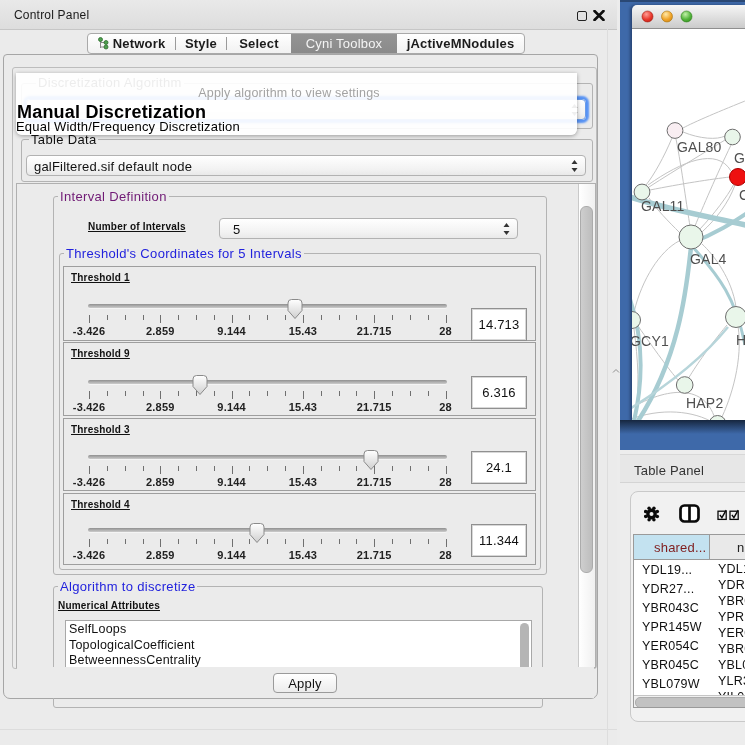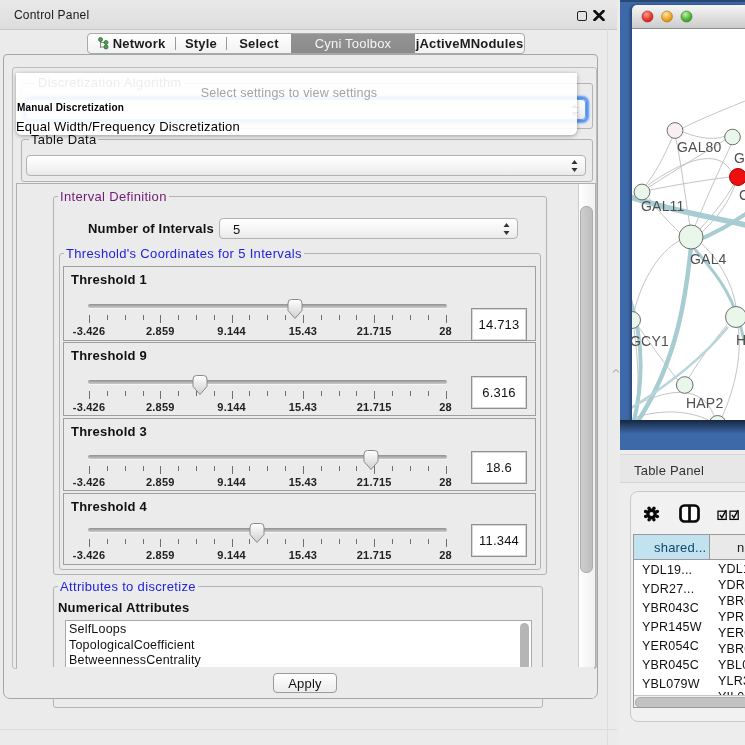--- a/index.html
+++ b/index.html
@@ -7,21 +7,21 @@
   .abs{position:absolute;}
   .grpbox{position:absolute;border:1px solid #b3b3b3;border-radius:3px;}
   .grptitle{position:absolute;background:#ebebeb;padding:0 2px;font-size:13px;line-height:13px;letter-spacing:0.33px;}
   .combo{position:absolute;background:linear-gradient(180deg,#ffffff,#f2f2f2 70%,#e9e9e9);
          border:1px solid #b2b2b2;border-radius:4px;font-size:13px;color:#111;}
   .combo .arr{position:absolute;right:7px;top:0;height:100%;display:flex;flex-direction:column;justify-content:center;color:#333;}
   .arr svg{display:block}
   .vbox{position:absolute;background:#fff;border:1px solid #909090;box-shadow:inset 0 0 0 1px #d8d8d8;
         font-size:13px;color:#111;display:flex;align-items:center;justify-content:center;}
   .tpanel{position:absolute;border:1px solid #9e9e9e;background:#ebebeb;}
-  .ttl{position:absolute;font-size:13px;font-weight:bold;color:#111;}
+  .ttl{position:absolute;font-size:10px;font-weight:bold;color:#111;text-decoration:underline;}
   .ticklbl{position:absolute;font-size:11px;font-weight:bold;color:#222;transform:translateX(-50%);}
   .track{position:absolute;height:4px;border-radius:2px;background:linear-gradient(180deg,#909090,#cccccc);box-shadow:0 1px 0 #f4f4f4;}
 </style></head>
 <body>
 
 <div class="abs" style="left:0;top:0;width:617px;height:745px;background:#ebebeb;">
 
   <div class="abs" style="left:0;top:0;width:617px;height:29px;background:linear-gradient(180deg,#e9e9e9,#dddddd);border-bottom:1px solid #c6c6c6;"></div>
   <div class="abs" style="left:14px;top:8px;font-size:12px;color:#1a1a1a;">Control Panel</div>
   <div class="abs" style="left:577px;top:11px;width:8px;height:8px;border:1.5px solid #222;border-radius:2px;"></div>
@@ -40,51 +40,52 @@
         <circle cx="2.5" cy="2.5" r="2" fill="#4ea04e" stroke="#2c6b2c" stroke-width="0.8"></circle>
         <circle cx="8" cy="5.5" r="2" fill="#4ea04e" stroke="#2c6b2c" stroke-width="0.8"></circle>
         <circle cx="8" cy="10" r="2" fill="#4ea04e" stroke="#2c6b2c" stroke-width="0.8"></circle>
       </svg>
       <span>Network</span>
       </div>
     <div style="width:1px;background:#9a9a9a;margin:3px 0;"></div>
     <div style="width:50px;display:flex;align-items:center;justify-content:center;">Style</div>
     <div style="width:1px;background:#9a9a9a;margin:3px 0;"></div>
     <div style="width:64px;display:flex;align-items:center;justify-content:center;">Select</div>
-    <div style="width:124px;display:flex;align-items:center;justify-content:center;background:linear-gradient(180deg,#949494,#8a8a8a);color:#f4f4f4;font-weight:normal;">Cyni Toolbox</div>
+    <div style="width:106px;display:flex;align-items:center;justify-content:center;background:linear-gradient(180deg,#949494,#8a8a8a);color:#f4f4f4;font-weight:normal;">Cyni Toolbox</div>
     <div style="flex:1;display:flex;align-items:center;justify-content:center;border-radius:0 4px 4px 0;">jActiveMNodules</div>
   </div>
 
   <div class="abs" style="left:12px;top:67px;width:583px;height:600px;border:1px solid #bdbdbd;border-radius:3px;"></div>
 
   <div class="grpbox" style="left:21px;top:83px;width:570px;height:44px;"></div>
   <div class="grptitle" style="left:36px;top:76px;color:#111;">Discretization Algorithm</div>
   <div class="combo" style="left:26px;top:99px;width:558px;height:19px;box-shadow:0 0 2px 2.5px rgba(60,130,246,.85);border-color:#6b9ce8;">
     <div class="arr">
         <svg width="7" height="12" viewBox="0 0 7 12">
           <path d="M3.5 0 L6.5 4 H0.5 Z" fill="#333"></path>
           <path d="M3.5 12 L6.5 8 H0.5 Z" fill="#333"></path>
         </svg>
       </div>
   </div>
 
   <div class="grpbox" style="left:21px;top:139px;width:570px;height:41px;"></div>
   <div class="grptitle" style="left:29px;top:133px;color:#111;">Table Data</div>
   <div class="combo" style="left:26px;top:155px;width:558px;height:19px;">
+    <span style="position:absolute;left:7px;top:2.5px;">galFiltered.sif default node</span>
     <div class="arr">
         <svg width="7" height="12" viewBox="0 0 7 12">
           <path d="M3.5 0 L6.5 4 H0.5 Z" fill="#333"></path>
           <path d="M3.5 12 L6.5 8 H0.5 Z" fill="#333"></path>
         </svg>
       </div>
   </div>
 
   <div class="abs" style="left:16px;top:73px;width:561px;height:62px;background:rgba(255,255,255,0.92);border-radius:0 0 6px 6px;box-shadow:0 1px 4px rgba(0,0,0,0.35);"></div>
-  <div class="abs" style="left:16px;top:86px;width:546px;text-align:center;font-size:12.5px;color:#a3a3a3;">Select settings to view settings</div>
-  <div class="abs" style="left:17px;top:102px;font-size:10px;font-weight:bold;color:#000;">Manual Discretization</div>
+  <div class="abs" style="left:16px;top:86px;width:546px;text-align:center;font-size:12.5px;color:#a3a3a3;">Apply algorithm to view settings</div>
+  <div class="abs" style="left:17px;top:102px;font-size:18px;font-weight:bold;color:#000;">Manual Discretization</div>
   <div class="abs" style="left:16px;top:119px;font-size:13px;color:#000;">Equal Width/Frequency Discretization</div>
 
   <div class="abs" style="left:16px;top:183px;width:578px;height:483px;border:1px solid #b0b0b0;background:#ebebeb;overflow:hidden;" id="scrollpane">
 
     <div class="abs" style="right:0;top:0;width:16px;height:100%;background:linear-gradient(90deg,#ffffff,#f0f0f0);border-left:1px solid #c9c9c9;"></div>
     <div class="abs" style="right:2.5px;top:22px;width:11px;height:365px;background:linear-gradient(90deg,#cecece,#bdbdbd);border:1px solid #ababab;border-radius:6px;"></div>
   </div>
 
   <div class="grpbox" style="left:53px;top:196px;width:492px;height:377px;"></div>
   <div class="grptitle" style="left:58px;top:190px;color:#701a75;">Interval Definition</div>
@@ -214,21 +215,21 @@
     <div class="ticklbl" style="left:445.5px;top:476px;">28</div>
     <svg class="abs" style="left:362.6px;top:450px;" width="16" height="21" viewBox="0 0 16 21">
     <defs>
         <linearGradient id="th3" x1="0" y1="0" x2="0" y2="1">
       <stop offset="0" stop-color="#ffffff"></stop>
           <stop offset="1" stop-color="#cfcfcf"></stop>
         </linearGradient>
       </defs>
     <path d="M1,4 a3.5,3.5 0 0 1 3.5,-3.5 h7 a3.5,3.5 0 0 1 3.5,3.5 v7.5 l-7,8 l-7,-8 z" fill="url(#th3)" stroke="#8a8a8a" stroke-width="1"></path>
     </svg>
-    <div class="vbox" style="left:471px;top:451px;width:54px;height:31px;">18.6</div>
+    <div class="vbox" style="left:471px;top:451px;width:54px;height:31px;">24.1</div>
     <div class="tpanel" style="left:62.5px;top:493px;width:471px;height:70px;"></div>
     <div class="ttl" style="left:71px;top:499px;">Threshold 4</div>
     <div class="track" style="left:88px;top:528px;width:358.5px;"></div>
     <div class="abs" style="left:89.0px;top:539px;width:1px;height:8px;background:#6f6f6f;"></div>
     <div class="abs" style="left:106.8px;top:539px;width:1px;height:5px;background:#6f6f6f;"></div>
     <div class="abs" style="left:124.7px;top:539px;width:1px;height:5px;background:#6f6f6f;"></div>
     <div class="abs" style="left:142.5px;top:539px;width:1px;height:5px;background:#6f6f6f;"></div>
     <div class="abs" style="left:160.3px;top:539px;width:1px;height:8px;background:#6f6f6f;"></div>
     <div class="abs" style="left:178.1px;top:539px;width:1px;height:5px;background:#6f6f6f;"></div>
     <div class="abs" style="left:195.9px;top:539px;width:1px;height:5px;background:#6f6f6f;"></div>
@@ -257,21 +258,21 @@
         <linearGradient id="th4" x1="0" y1="0" x2="0" y2="1">
       <stop offset="0" stop-color="#ffffff"></stop>
           <stop offset="1" stop-color="#cfcfcf"></stop>
         </linearGradient>
       </defs>
     <path d="M1,4 a3.5,3.5 0 0 1 3.5,-3.5 h7 a3.5,3.5 0 0 1 3.5,3.5 v7.5 l-7,8 l-7,-8 z" fill="url(#th4)" stroke="#8a8a8a" stroke-width="1"></path>
     </svg>
     <div class="vbox" style="left:471px;top:524px;width:54px;height:31px;">11.344</div>
 
   <div class="grpbox" style="left:53px;top:586px;width:488px;height:120px;"></div>
-  <div class="grptitle" style="left:58px;top:580px;color:#2222dd;">Attributes to discretize</div>
+  <div class="grptitle" style="left:58px;top:580px;color:#2222dd;">Algorithm to discretize</div>
   <div class="ttl" style="left:58px;top:600px;">Numerical Attributes</div>
   <div class="abs" style="left:65px;top:620px;width:465px;height:46px;background:#fff;border:1px solid #a8a8a8;font-size:12.5px;color:#111;overflow:hidden;">
     <div style="padding:1px 0 0 3px;line-height:15.7px;">SelfLoops<br>TopologicalCoefficient<br>BetweennessCentrality</div>
     <div class="abs" style="right:2.5px;top:2px;width:8.5px;height:60px;background:#b5b5b5;border-radius:5px;"></div>
   </div>
 
   <div class="abs" style="left:17px;top:667px;width:577px;height:31px;background:#ebebeb;"></div>
 
   <div class="abs" style="left:273px;top:673px;width:62px;height:18px;background:linear-gradient(180deg,#ffffff,#ececec);border:1px solid #9a9a9a;border-radius:4px;display:flex;align-items:center;justify-content:center;font-size:13px;color:#111;">Apply</div>
 
@@ -396,21 +397,21 @@
   <svg class="abs" style="left:97px;top:59px;" width="24" height="12" viewBox="0 0 24 12">
     <rect x="1" y="2.2" width="8.2" height="8.2" fill="none" stroke="#0a0a0a" stroke-width="1.3"></rect>
     <path d="M2.9 5.8 L4.9 8.6 L9.2 1.2" fill="none" stroke="#0a0a0a" stroke-width="1.4"></path>
     <rect x="13" y="2.2" width="8.2" height="8.2" fill="none" stroke="#0a0a0a" stroke-width="1.3"></rect>
     <path d="M14.9 5.8 L16.9 8.6 L21.2 1.2" fill="none" stroke="#0a0a0a" stroke-width="1.4"></path>
   </svg>
 
   <div class="abs" style="left:13px;top:84px;width:112px;height:172px;border:1px solid #9a9a9a;background:#fff;overflow:hidden;">
     <div class="abs" style="left:0;top:0;width:75px;height:24px;background:#c3e2f0;border-right:1px solid #9a9a9a;border-bottom:1px solid #9a9a9a;"></div>
     <div class="abs" style="left:76px;top:0;width:40px;height:24px;background:#e9e9e9;border-bottom:1px solid #9a9a9a;"></div>
-    <div class="abs" style="left:20px;top:5px;font-size:13px;color:#0c4a6e;">shared...</div>
+    <div class="abs" style="left:20px;top:5px;font-size:13px;color:#7f1d1d;">shared...</div>
     <div class="abs" style="left:103px;top:5px;font-size:13px;color:#222;">n...</div>
     <div class="abs" style="left:8px;top:25.5px;font-size:12.5px;line-height:19px;color:#111;white-space:nowrap;">
       YDL19...<br>YDR27...<br>YBR043C<br>YPR145W<br>YER054C<br>YBR045C<br>YBL079W<br>YLR345W<br>YIL053C</div>
     <div class="abs" style="left:84px;top:25.5px;font-size:12.5px;line-height:16px;color:#111;white-space:nowrap;">
       YDL1...<br>YDR2...<br>YBR0...<br>YPR1...<br>YER0...<br>YBR0...<br>YBL0...<br>YLR3...<br>YIL0...</div>
     <div class="abs" style="left:0;top:160px;width:112px;height:12px;background:#f0f0f0;border-top:1px solid #c6c6c6;"></div>
     <div class="abs" style="left:1px;top:162px;width:112px;height:9px;background:#c2c2c2;border:1px solid #adadad;border-radius:5px;"></div>
   </div>
 </div>
 

